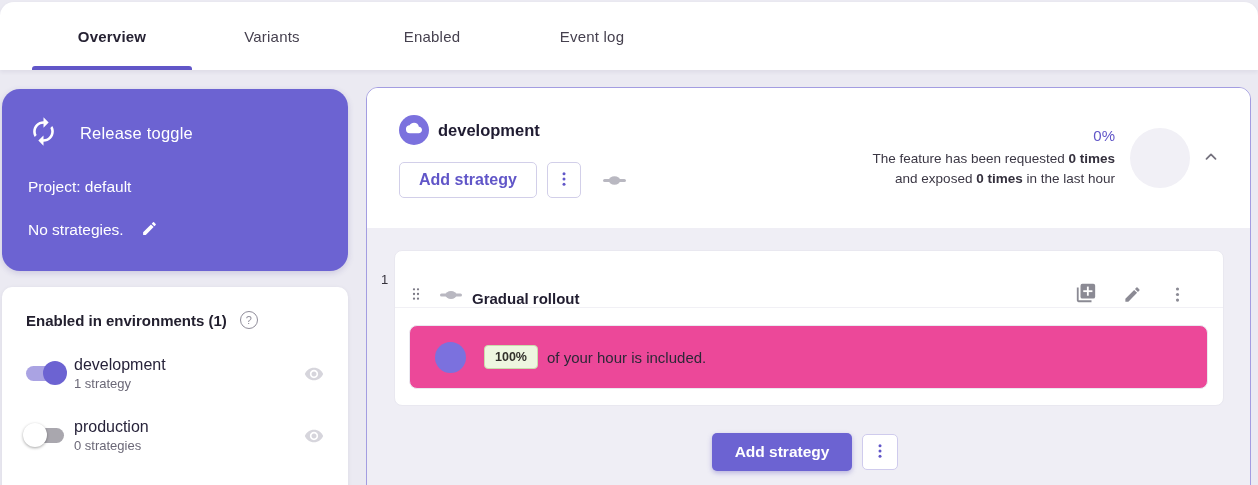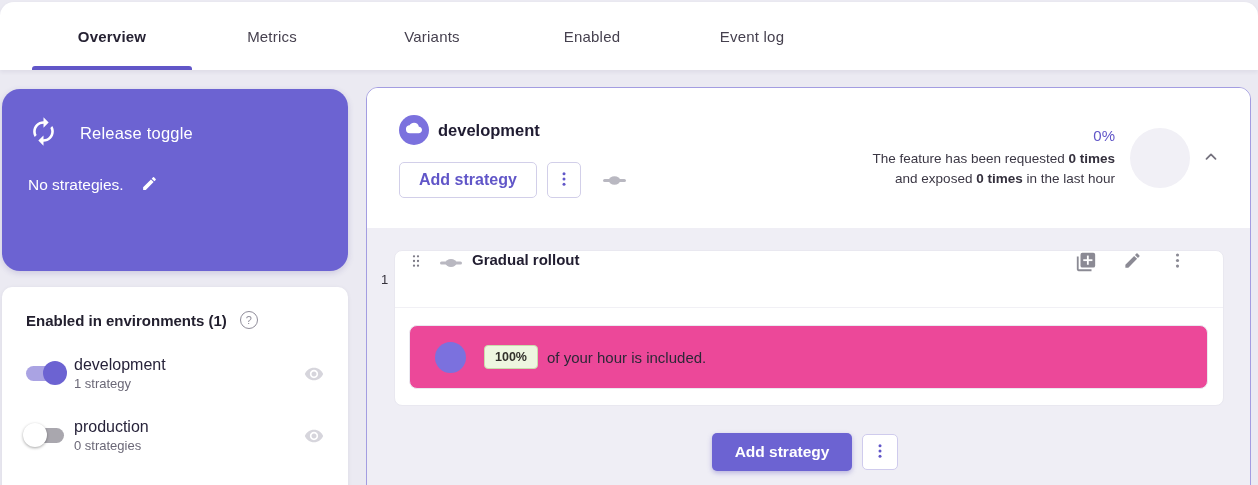--- a/index.html
+++ b/index.html
@@ -86,21 +86,21 @@
   .metrics-line b{color:#34303d;}
   .metrics-donut{width:60px;height:60px;border-radius:50%;background:#f1f0f6;}
   .collapse-btn{background:none;border:none;padding:0;cursor:pointer;display:flex;margin-left:-3px;}
   .collapse-btn svg{width:18px;height:18px;stroke:#75727e;fill:none;stroke-width:2.4;
     stroke-linecap:round;stroke-linejoin:round;}
 
   .feature-body{padding:22px 26px 0 8px;}
   .strategy-wrap{display:flex;}
   .strategy-index{width:19px;text-align:center;padding-top:22px;font-size:13px;color:#35323c;}
   .strategy-card{flex:1;background:#fff;border:1px solid #e9e8f0;border-radius:8px;}
-  .sc-header{height:57px;display:flex;align-items:flex-start;padding:0 36px 0 13px;
+  .sc-header{height:57px;display:flex;align-items:flex-end;padding:0 36px 0 13px;
     border-bottom:1px solid #f1f0f5;}
   .drag-handle{background:none;border:none;padding:0;cursor:grab;display:flex;margin-right:15px;}
   .drag-handle svg{width:16px;height:20px;fill:#7b7985;}
   .sc-rollout-icon{display:flex;margin-right:9px;}
   .sc-rollout-icon svg{width:24px;height:24px;fill:#b9b8c1;}
   .sc-title{font-size:15px;font-weight:700;color:#211d30;}
   .sc-spacer{flex:1;}
   .icon-btn{background:none;border:none;padding:0;cursor:pointer;display:flex;margin-left:26px;}
   .icon-btn svg{fill:var(--icon-gray);}
   .sc-body{padding:17px 15px 16px 14px;}
@@ -125,24 +125,20 @@
 <body>
 
 <div class="screen">
 
   <header class="tabbar">
     <div class="tab active">
       <span>Overview</span>
       <i class="indicator"></i>
     </div>
     <div class="tab">
-      <span>Metrics</span>
-
-    </div>
-    <div class="tab">
       <span>Variants</span>
 
     </div>
     <div class="tab">
       <span>Enabled</span>
 
     </div>
     <div class="tab">
       <span>Event log</span>
 
@@ -151,20 +147,21 @@
 
   <section class="toggle-card">
     <div class="tc-row">
       <span>
         <svg viewBox="0 0 24 24">
             <path d="M12 6v3l4-4-4-4v3c-4.42 0-8 3.58-8 8 0 1.57.46 3.03 1.24 4.26L6.7 14.8c-.45-.83-.7-1.79-.7-2.8 0-3.31 2.69-6 6-6zm6.76 1.74L17.3 9.2c.44.84.7 1.79.7 2.8 0 3.31-2.69 6-6 6v-3l-4 4 4 4v-3c4.42 0 8-3.58 8-8 0-1.57-.46-3.03-1.24-4.26z"></path>
           </svg>
       </span>
       <span class="tc-title">Release toggle</span>
     </div>
+    <div class="tc-project">Project: default</div>
     <div class="tc-desc-row">
       <span>No strategies.</span>
       <button class="edit-desc-btn">
         <span>
           <svg viewBox="0 0 24 24">
               <path d="M3 17.25V21h3.75L17.81 9.94l-3.75-3.75L3 17.25zM20.71 7.04a1 1 0 0 0 0-1.41l-2.34-2.34a1 1 0 0 0-1.41 0l-1.83 1.83 3.75 3.75 1.83-1.83z"></path>
             </svg>
         </span>
       </button>
     </div>

